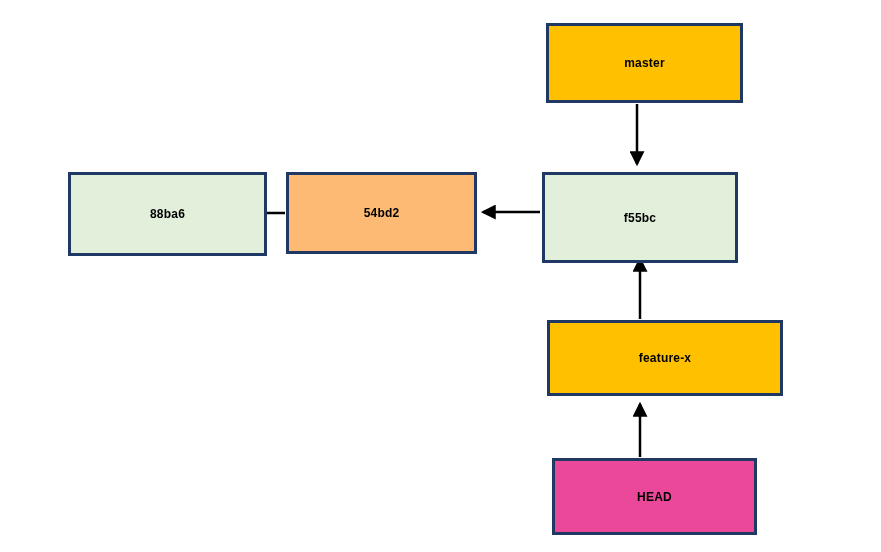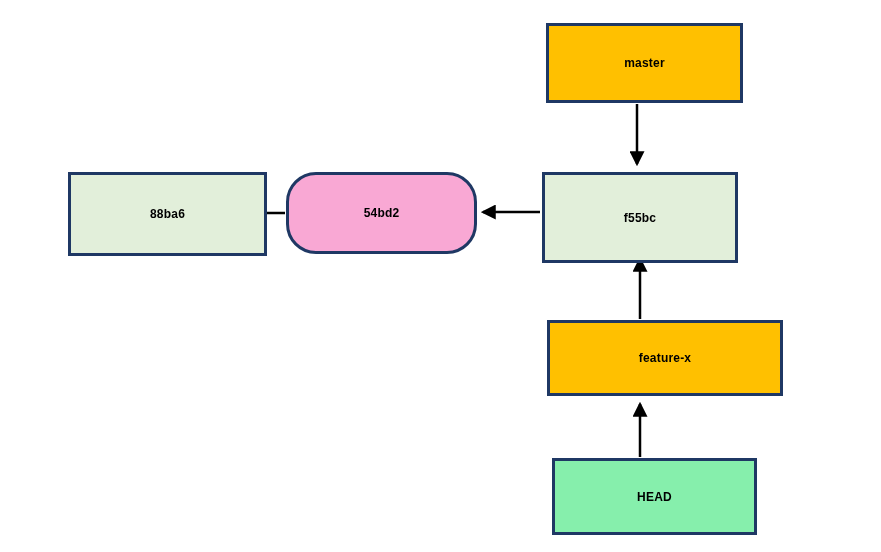--- a/index.html
+++ b/index.html
@@ -64,29 +64,29 @@
   </svg>
 
   <div class="node node-master" style="background-color: rgb(255, 192, 0);">
     <span class="node-label">master</span>
   </div>
 
   <div class="node node-88ba6" style="background-color: rgb(226, 239, 218);">
     <span class="node-label">88ba6</span>
   </div>
 
-  <div class="node node-54bd2" style="background-color: #f9a8d4; border-radius: 30px;">
+  <div class="node node-54bd2" style="background-color: #fdba74;">
     <span class="node-label">54bd2</span>
   </div>
 
   <div class="node node-f55bc" style="background-color: rgb(226, 239, 218);">
     <span class="node-label">f55bc</span>
   </div>
 
   <div class="node node-feature-x" style="background-color: rgb(255, 192, 0);">
     <span class="node-label">feature-x</span>
   </div>
 
-  <div class="node node-head" style="background-color: #86efac;">
+  <div class="node node-head" style="background-color: #ec4899;">
     <span class="node-label">HEAD</span>
   </div>
 
 </div>
 
 </body></html>

